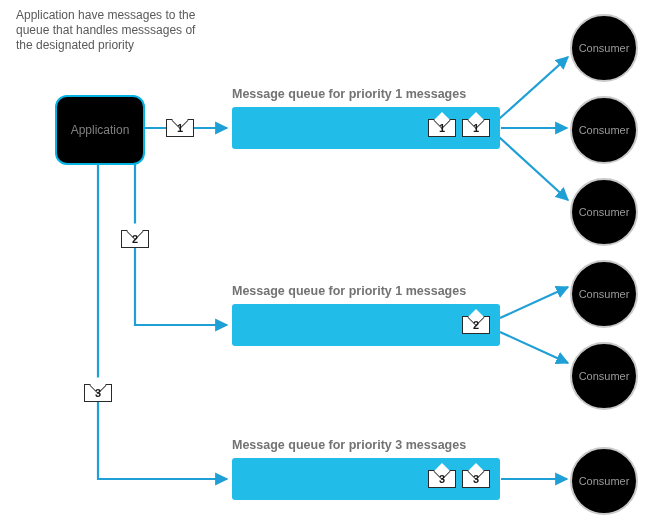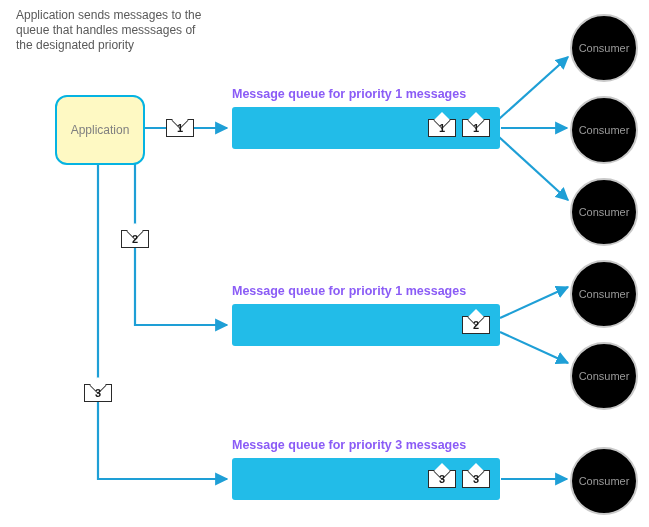--- a/index.html
+++ b/index.html
@@ -26,30 +26,30 @@
   .caption {
     position: absolute;
     font-size: 12px;
     line-height: 1.25;
     color: #595959;
   }
   .app-box {
     position: absolute;
     border: 2px solid #05b3e2;
     border-radius: 12px;
-    background: #fef9c3;
+    background: #000000;
     color: #808080;
     display: flex;
     align-items: center;
     justify-content: center;
     font-size: 12px;
   }
   .queue-label {
     position: absolute;
-    color: #8b5cf6;
+    color: #737373;
     font-weight: 600;
     font-size: 12.5px;
   }
   .queue-box {
     position: absolute;
     background: #22bce8;
     border-radius: 3px;
     height: 42px;
     display: flex;
     align-items: center;
@@ -127,21 +127,21 @@
     <path d="M 501 128 L 567 128"></path>
     <path d="M 499 137 L 568 200"></path>
 
     <path d="M 500 318 L 568 287"></path>
     <path d="M 500 332 L 568 363"></path>
 
     <path d="M 501 479 L 567 479"></path>
   </g>
 </svg>
 
-<div class="caption" style="left:16px; top:8px; width:190px;">Application sends messages to the queue that handles messsages of the designated priority</div>
+<div class="caption" style="left:16px; top:8px; width:190px;">Application have messages to the queue that handles messsages of the designated priority</div>
 
 <div class="app-box" style="left:55px; top:95px; width:86px; height:66px;">
   <span>Application</span>
 </div>
 
 <div class="envelope" style="left:166px; top:119px;">
       <span class="n">1</span>
     </div>
 <div class="envelope" style="left:121px; top:230px;">
       <span class="n">2</span>

